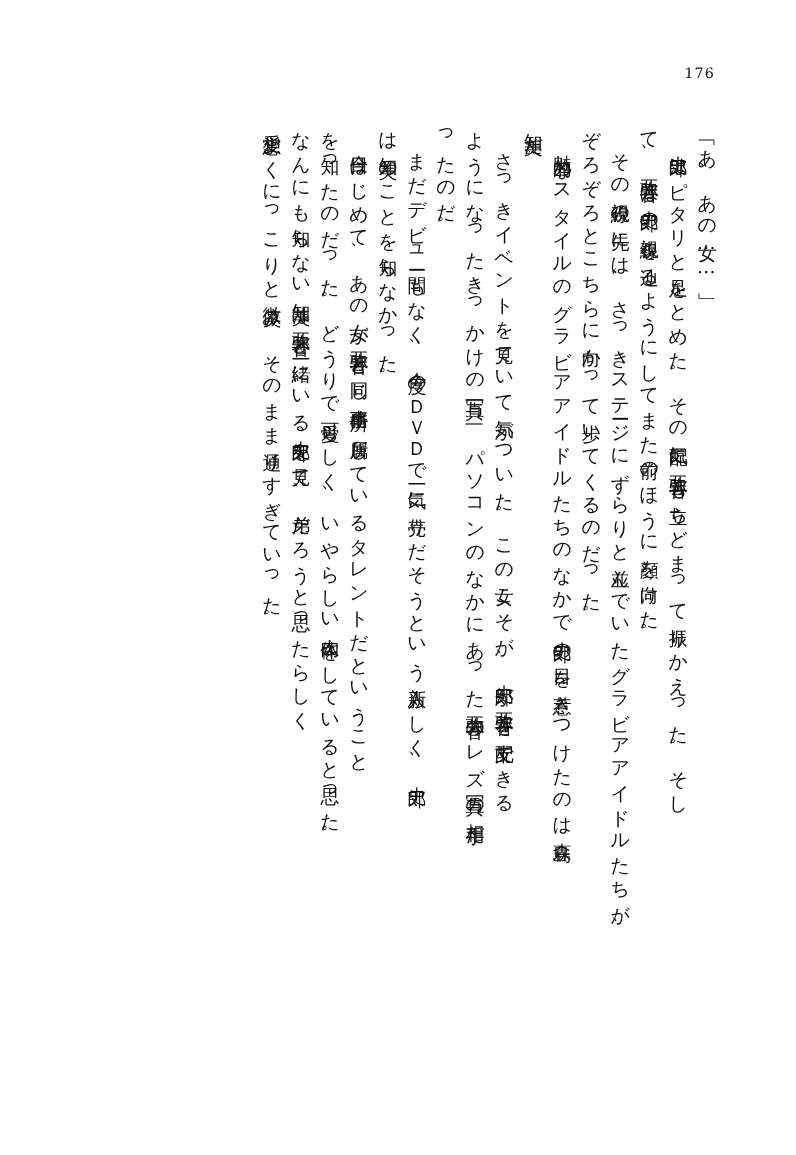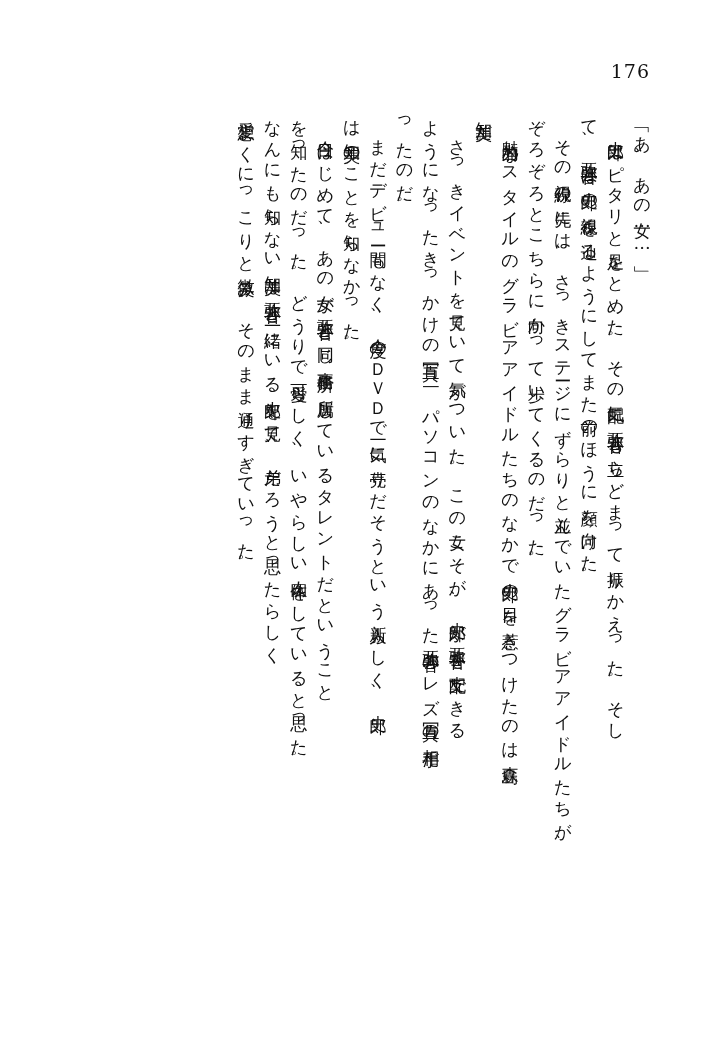--- a/index.html
+++ b/index.html
@@ -23,21 +23,21 @@
     width: 724px;
     height: 1050px;
     background: #ffffff;
   }
 
   
   .page-number {
     position: absolute;
     right: 74px;
     top: 60px;
-    font-size: 19px;
+    font-size: 13px;
     letter-spacing: 1px;
     font-family: "DejaVu Serif", "Liberation Serif", serif;
     color: #111;
   }
 
   
   .text-block {
     position: absolute;
     top: 108px;
     left: 78px;

